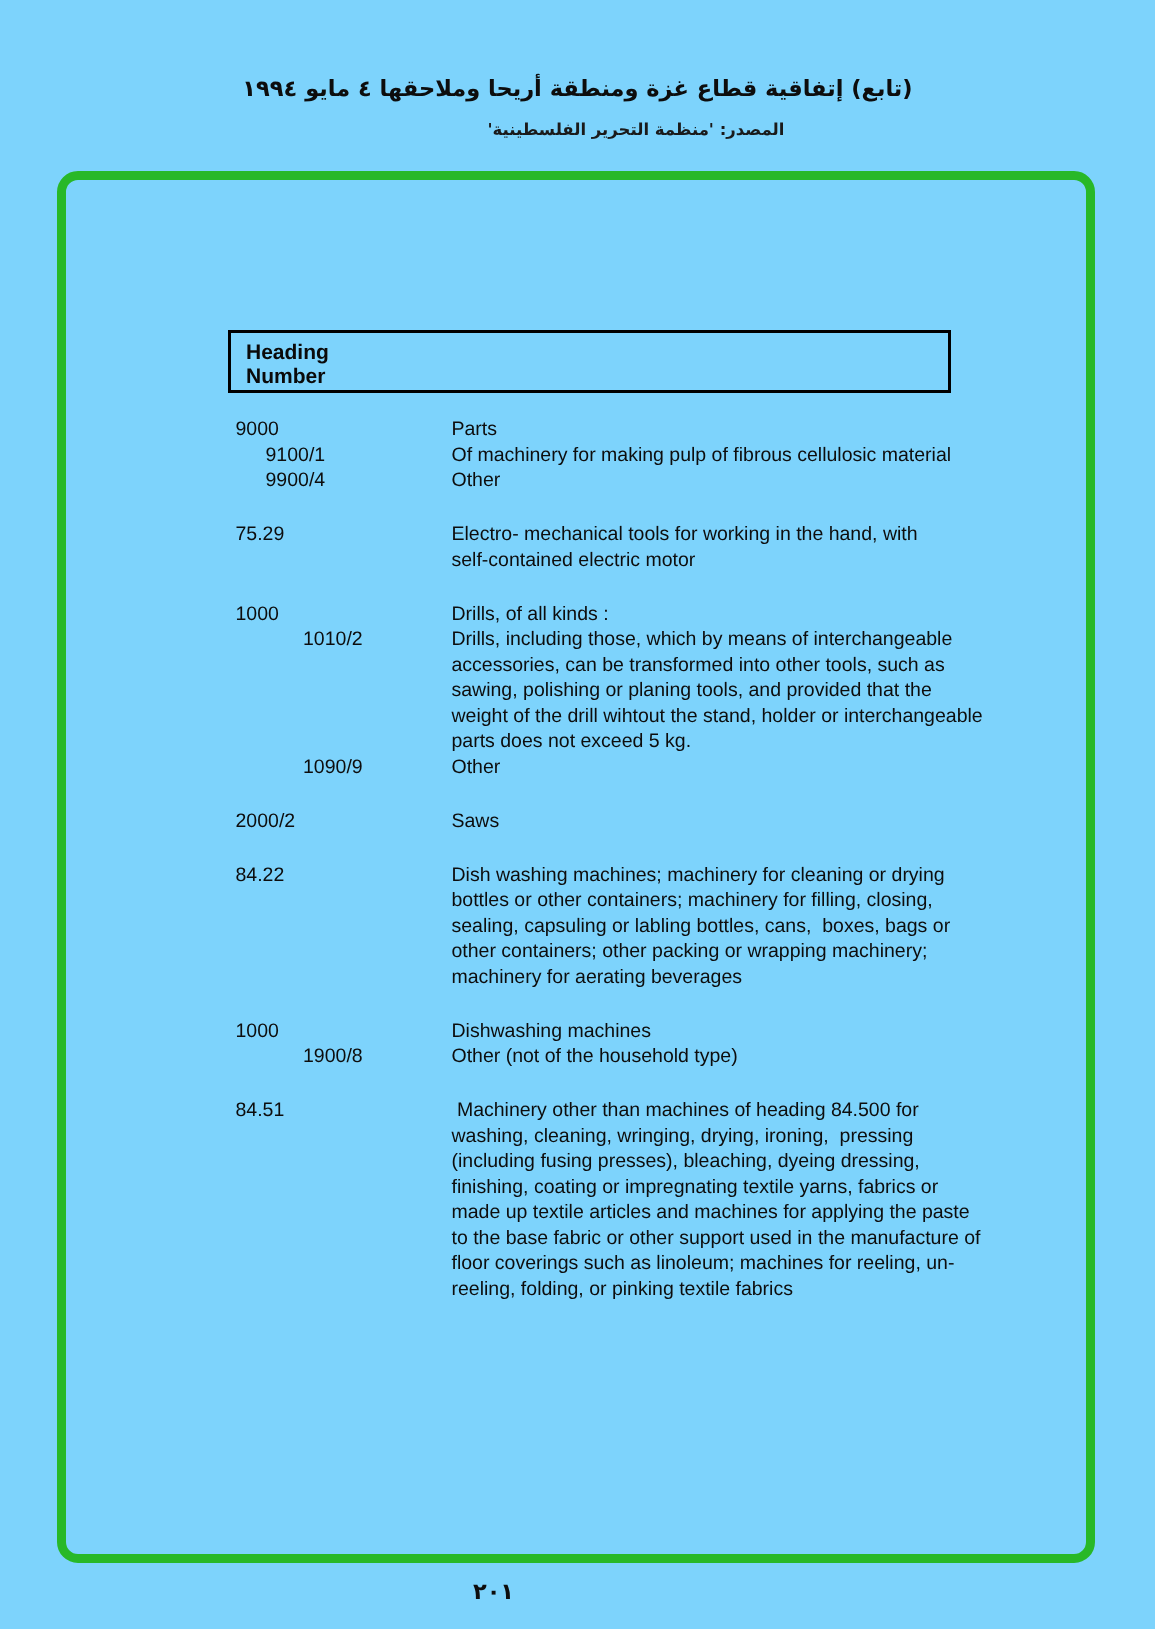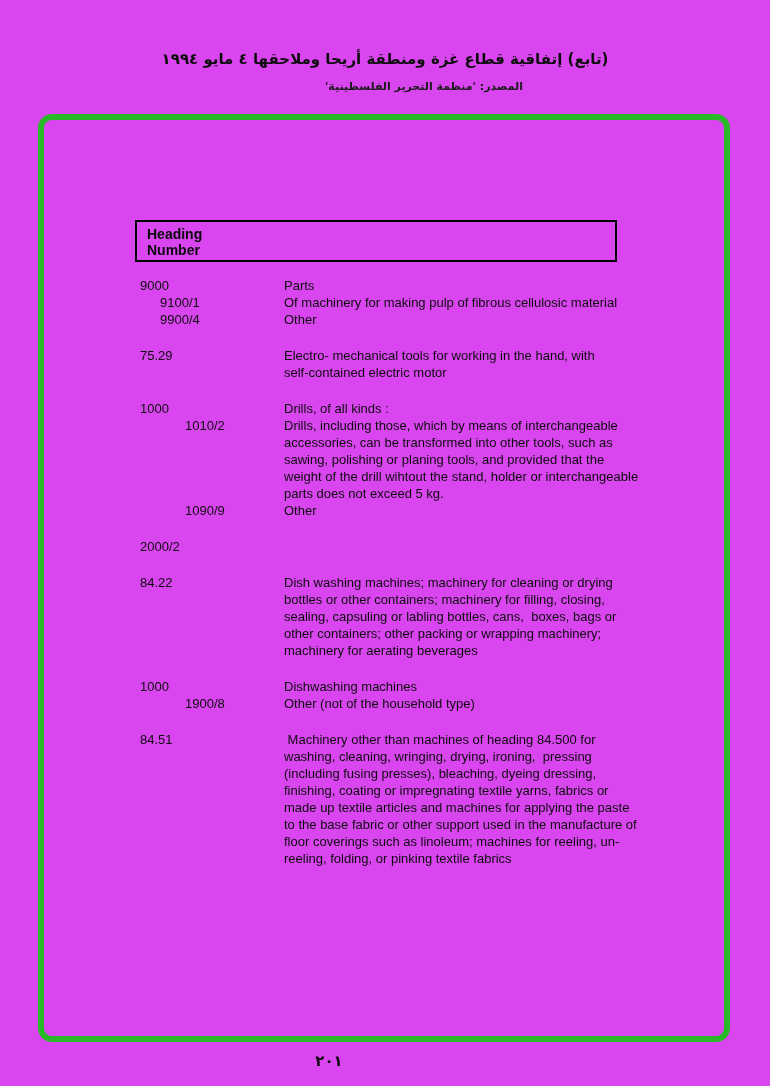--- a/index.html
+++ b/index.html
@@ -3,21 +3,21 @@
 <meta charset="utf-8">
 <style>
   * { margin: 0; padding: 0; box-sizing: border-box; }
   html, body {
     width: 770px; height: 1086px;
     background: #ffffff;
     font-family: "Liberation Sans", sans-serif;
     color: #111;
     overflow: hidden;
   }
-  .page { position: relative; width: 770px; height: 1086px; background: #d946ef; }
+  .page { position: relative; width: 770px; height: 1086px; background: #7dd3fc; }
 
   
   .ar { font-family: "DejaVu Sans", sans-serif; direction: rtl; }
   .ar-title {
     position: absolute; top: 50px; left: 0; width: 770px;
     text-align: center; font-weight: bold; font-size: 15px; color: #0d0d0d;
   }
   .ar-source {
     position: absolute; top: 80px; left: 0; width: 770px;
     text-align: center; font-weight: bold; font-size: 11px; color: #1a1a1a; margin-left: 39px;
@@ -26,21 +26,21 @@
   
   .green-frame {
     position: absolute; left: 38px; top: 114px;
     width: 692px; height: 928px;
     border: 6px solid #28b828;
     border-radius: 14px;
     background: transparent;
   }
 
   
-  .doc-content { position: absolute; left: 135px; top: 220px; width: 490px; }
+  .doc-content { position: absolute; left: 152px; top: 220px; width: 490px; }
 
   .table-header-box {
     width: 482px; height: 42px;
     border: 2px solid #000;
     display: flex; align-items: stretch;
   }
   .col1-header {
     width: 104px; padding: 4px 0 0 10px;
     font-weight: bold; font-size: 14px; line-height: 16px;
     white-space: pre; color: #0a0a0a;
@@ -123,20 +123,21 @@
 parts does not exceed 5 kg.</div>
   </div>
           <div class="row">
     <div class="row-num indent-2">1090/9</div>
     <div class="row-text">Other</div>
   </div>
         </div>
         <div class="row-group">
           <div class="row">
     <div class="row-num indent-0">2000/2</div>
+    <div class="row-text">Saws</div>
   </div>
         </div>
         <div class="row-group">
           <div class="row">
     <div class="row-num indent-0">84.22</div>
     <div class="row-text">Dish washing machines; machinery for cleaning or drying
 bottles or other containers; machinery for filling, closing,
 sealing, capsuling or labling bottles, cans,  boxes, bags or
 other containers; other packing or wrapping machinery;
 machinery for aerating beverages</div>

